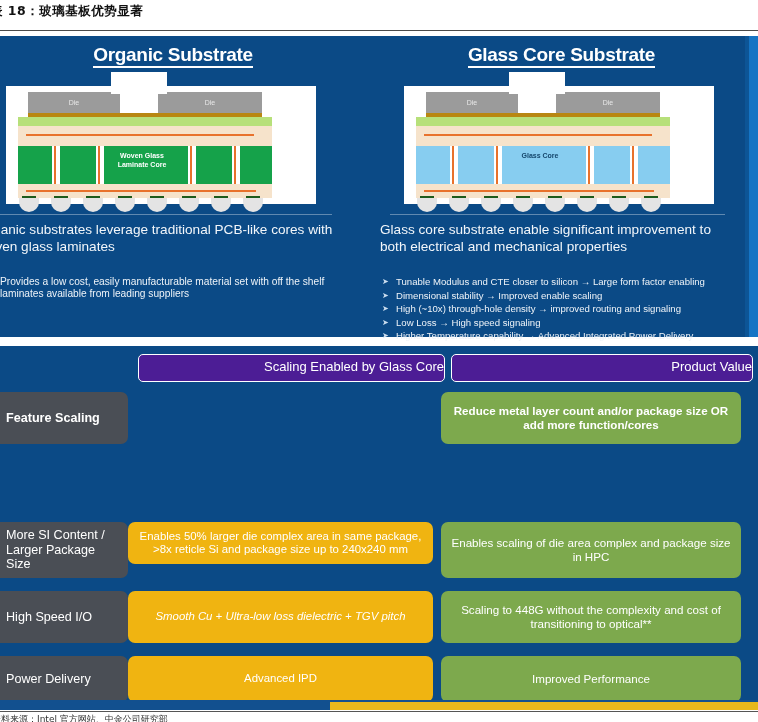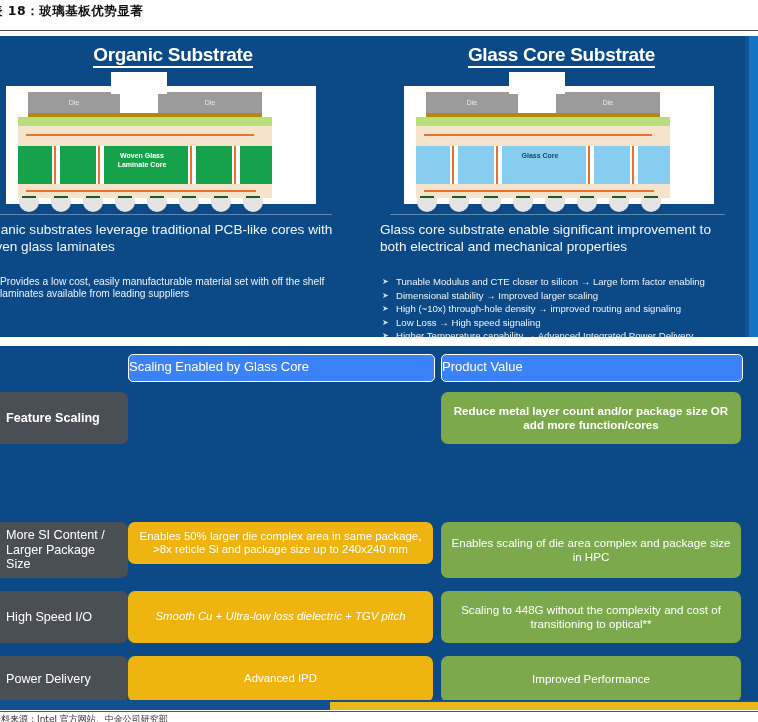--- a/index.html
+++ b/index.html
@@ -122,22 +122,22 @@
     font-size:8px;color:#cddff0;
   }
   
   .panel-bot{
     position:absolute;left:0;top:346px;width:758px;height:360px;
     background:#0b4a86;
   }
   .hdr-row{position:absolute;left:0;top:8px;width:100%;height:26px;}
   .hdr-pill{
     position:absolute;top:0;height:26px;border:1.4px solid #ffffff;
-    border-radius:5px;background:#3b82f6;color:#ffffff;
-    font-size:13px;line-height:24px;text-align:left;
+    border-radius:5px;background:#4c1d95;color:#ffffff;
+    font-size:13px;line-height:24px;text-align:right;margin-left:10px;
   }
   .hdr-pill.c2{left:128px;width:305px;}
   .hdr-pill.c3{left:441px;width:300px;}
   .trow{position:absolute;left:0;width:100%;}
   .cell{
     position:absolute;top:0;border-radius:7px;box-sizing:border-box;
     display:flex;align-items:center;justify-content:center;
     text-align:center;color:#ffffff;padding:4px 8px;
   }
   .cell.c1{
@@ -281,21 +281,21 @@
         <div class="pad" style="left:228px;"></div>
           <div class="ball" style="left:225px;"></div>
       </div>
     </div>
 
     <div class="divider"></div>
     <div class="desc">Glass core substrate enable significant improvement to both electrical and mechanical properties</div>
 
     <div class="bullets">
       <div class="bullet">Tunable Modulus and CTE closer to silicon → Large form factor enabling</div>
-      <div class="bullet">Dimensional stability → Improved larger scaling</div>
+      <div class="bullet">Dimensional stability → Improved enable scaling</div>
       <div class="bullet">High (~10x) through-hole density → improved routing and signaling</div>
       <div class="bullet">Low Loss → High speed signaling</div>
       <div class="bullet">Higher Temperature capability → Advanced Integrated Power Delivery</div>
     </div>
   </div>
 
   <div class="edge-stripe2"></div>
   <div class="edge-stripe"></div>
 </div>
 

